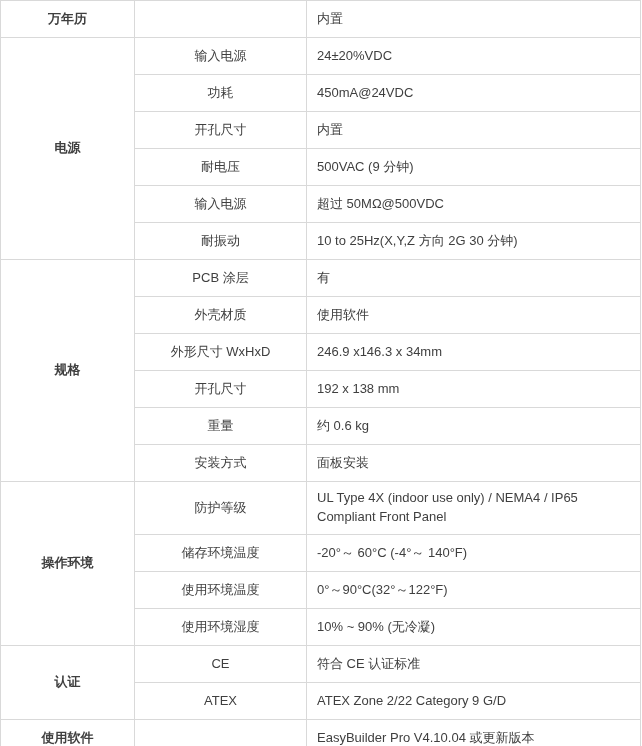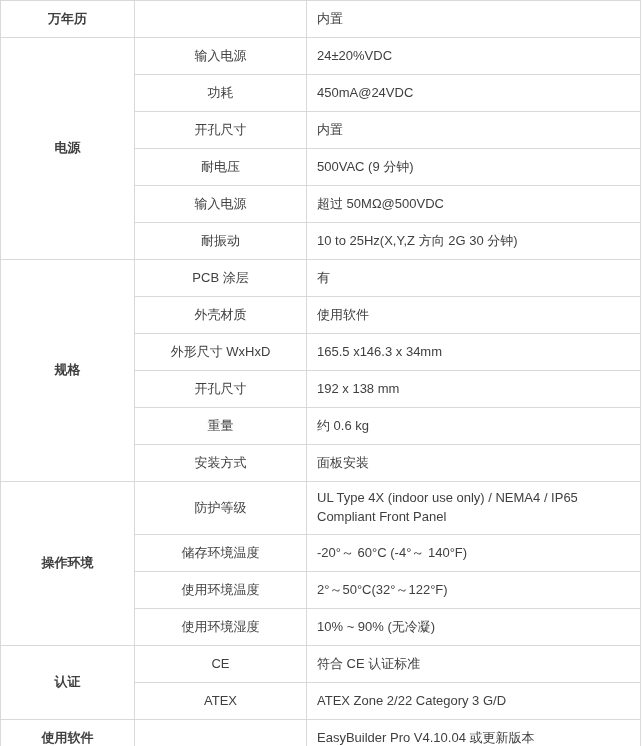--- a/index.html
+++ b/index.html
@@ -95,21 +95,21 @@
       <td class="cat" rowspan="6">规格</td>
       <td class="sub row-h">PCB 涂层</td>
       <td class="val row-h">有</td>
     </tr>
     <tr>
       <td class="sub row-h">外壳材质</td>
       <td class="val row-h">使用软件</td>
     </tr>
     <tr>
       <td class="sub row-h">外形尺寸 WxHxD</td>
-      <td class="val row-h">165.5 x146.3 x 34mm</td>
+      <td class="val row-h">246.9 x146.3 x 34mm</td>
     </tr>
     <tr>
       <td class="sub row-h">开孔尺寸</td>
       <td class="val row-h">192 x 138 mm</td>
     </tr>
     <tr>
       <td class="sub row-h">重量</td>
       <td class="val row-h">约 0.6 kg</td>
     </tr>
     <tr>
@@ -124,35 +124,35 @@
         <div>UL Type 4X (indoor use only) / NEMA4 / IP65</div>
         <div>Compliant Front Panel</div>
       </td>
     </tr>
     <tr>
       <td class="sub row-h">储存环境温度</td>
       <td class="val row-h">-20°～ 60°C (-4°～ 140°F)</td>
     </tr>
     <tr>
       <td class="sub row-h">使用环境温度</td>
-      <td class="val row-h">2°～50°C(32°～122°F)</td>
+      <td class="val row-h">0°～90°C(32°～122°F)</td>
     </tr>
     <tr>
       <td class="sub row-h">使用环境湿度</td>
       <td class="val row-h">10% ~ 90% (无冷凝)</td>
     </tr>
 
     <tr>
       <td class="cat" rowspan="2">认证</td>
       <td class="sub row-h">CE</td>
       <td class="val row-h">符合 CE 认证标准</td>
     </tr>
     <tr>
       <td class="sub row-h">ATEX</td>
-      <td class="val row-h">ATEX Zone 2/22 Category 3 G/D</td>
+      <td class="val row-h">ATEX Zone 2/22 Category 9 G/D</td>
     </tr>
 
     <tr>
       <td class="cat row-h">使用软件</td>
       <td class="sub row-h"></td>
       <td class="val row-h">EasyBuilder Pro V4.10.04 或更新版本</td>
     </tr>
   </tbody>
 </table>
 

